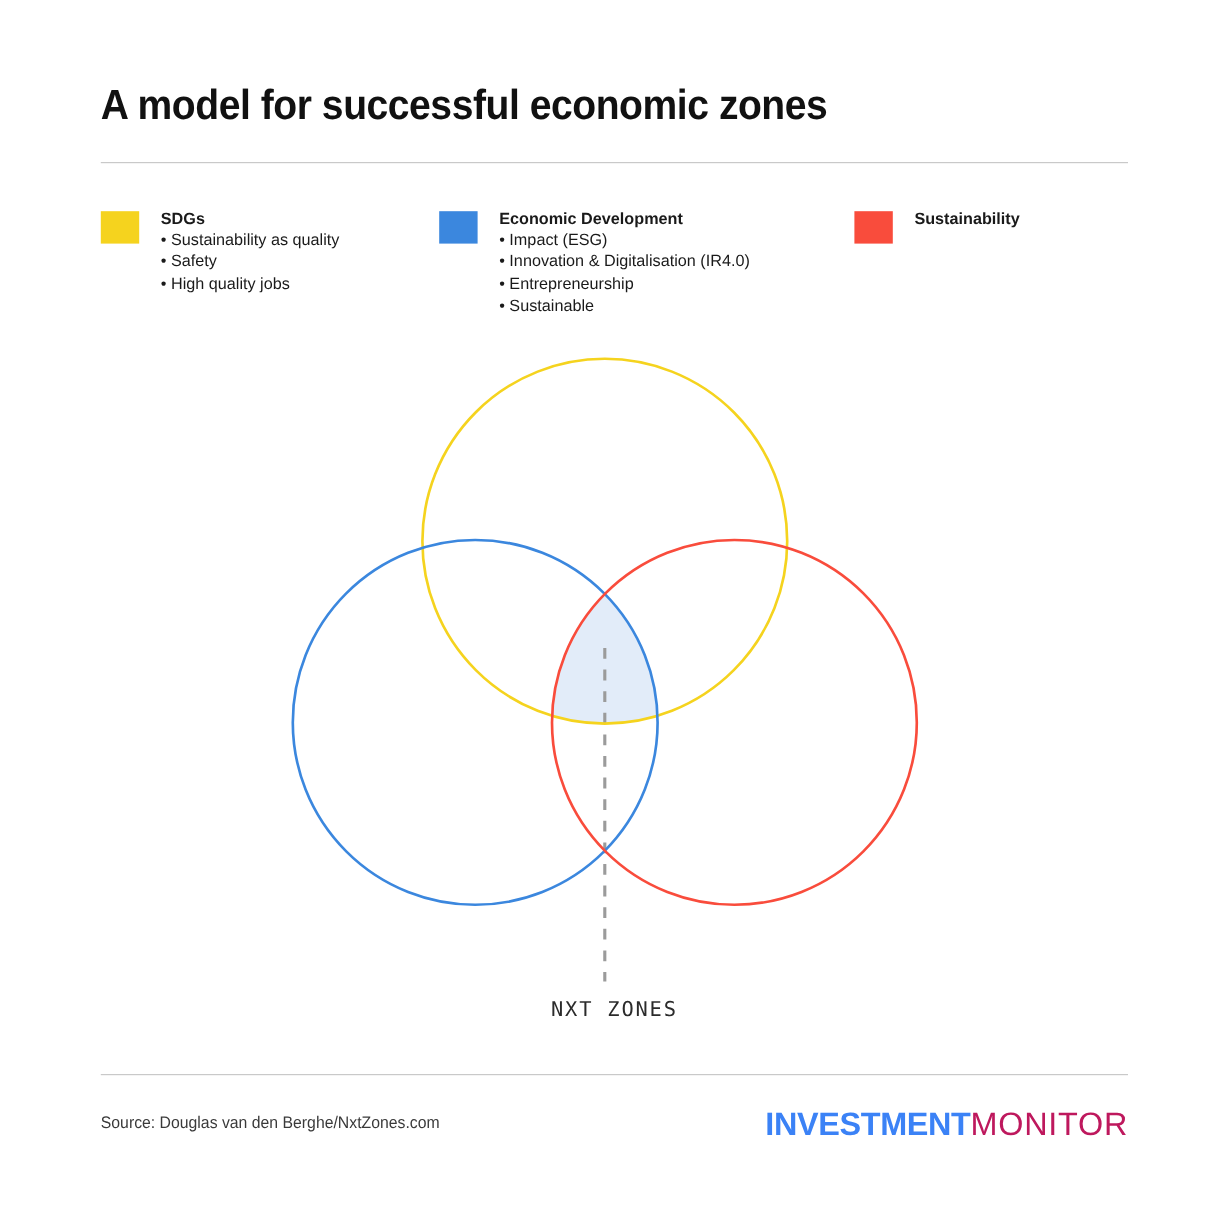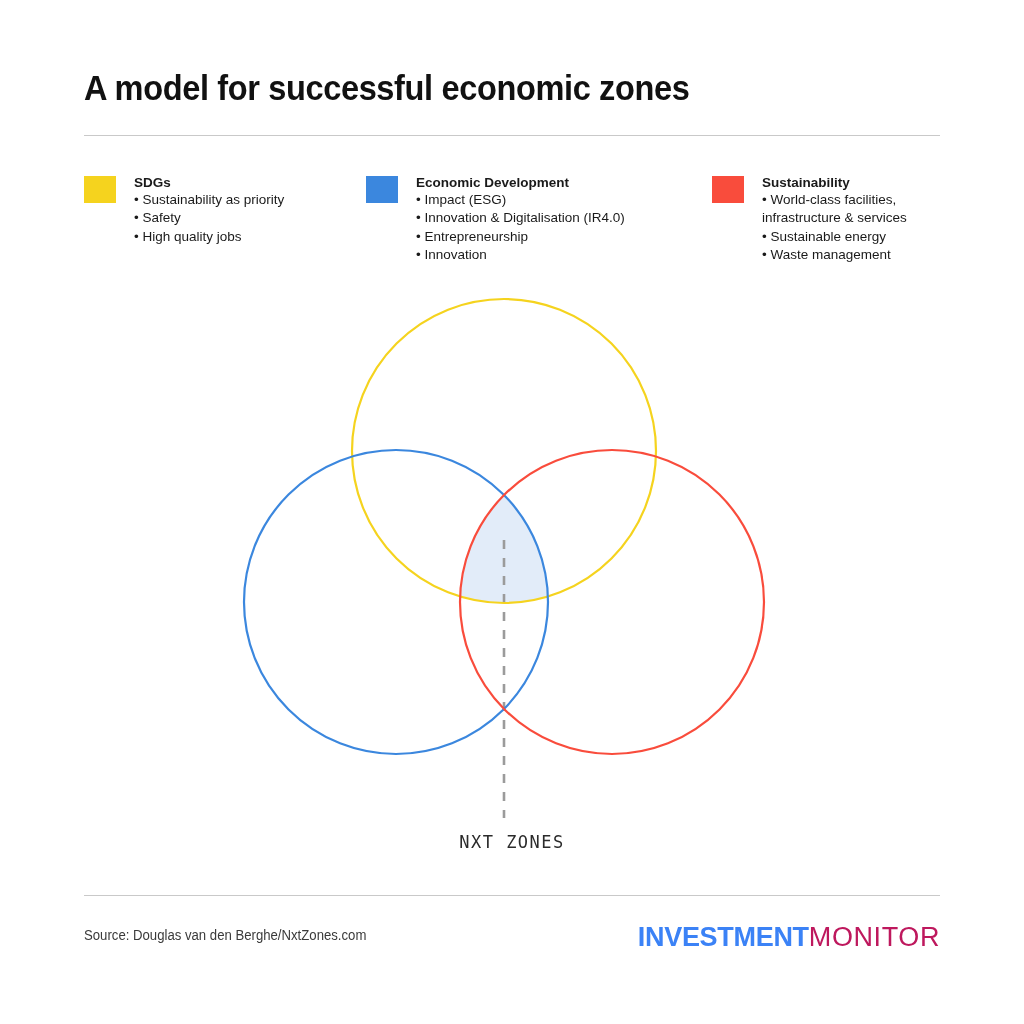--- a/index.html
+++ b/index.html
@@ -157,49 +157,44 @@
 
   <div class="rule rule-top"></div>
 
   <div class="legend">
 
     <div class="legend-item c0">
       <div class="swatch" style="background: rgb(245, 211, 30);"></div>
       <div class="legend-text">
         <div class="legend-title">SDGs</div>
         <ul class="legend-list">
-          <li>• Sustainability as priority</li>
+          <li>• Sustainability as quality</li>
           <li>• Safety</li>
           <li>• High quality jobs</li>
         </ul>
       </div>
     </div>
 
     <div class="legend-item c1">
       <div class="swatch" style="background: rgb(59, 135, 222);"></div>
       <div class="legend-text">
         <div class="legend-title">Economic Development</div>
         <ul class="legend-list">
           <li>• Impact (ESG)</li>
           <li>• Innovation &amp; Digitalisation (IR4.0)</li>
           <li>• Entrepreneurship</li>
-          <li>• Innovation</li>
+          <li>• Sustainable</li>
         </ul>
       </div>
     </div>
 
     <div class="legend-item c2">
       <div class="swatch" style="background: rgb(249, 76, 60);"></div>
       <div class="legend-text">
         <div class="legend-title">Sustainability</div>
-        <ul class="legend-list">
-          <li class="wrap">• World-class facilities, infrastructure &amp; services</li>
-          <li>• Sustainable energy</li>
-          <li>• Waste management</li>
-        </ul>
       </div>
     </div>
 
   </div>
 
   <svg class="venn" viewBox="0 0 1024 1024">
     <defs>
       <clipPath id="clip-sdgs">
           <circle id="cp-sdgs" cx="504" cy="451" r="152"></circle>
         </clipPath>

